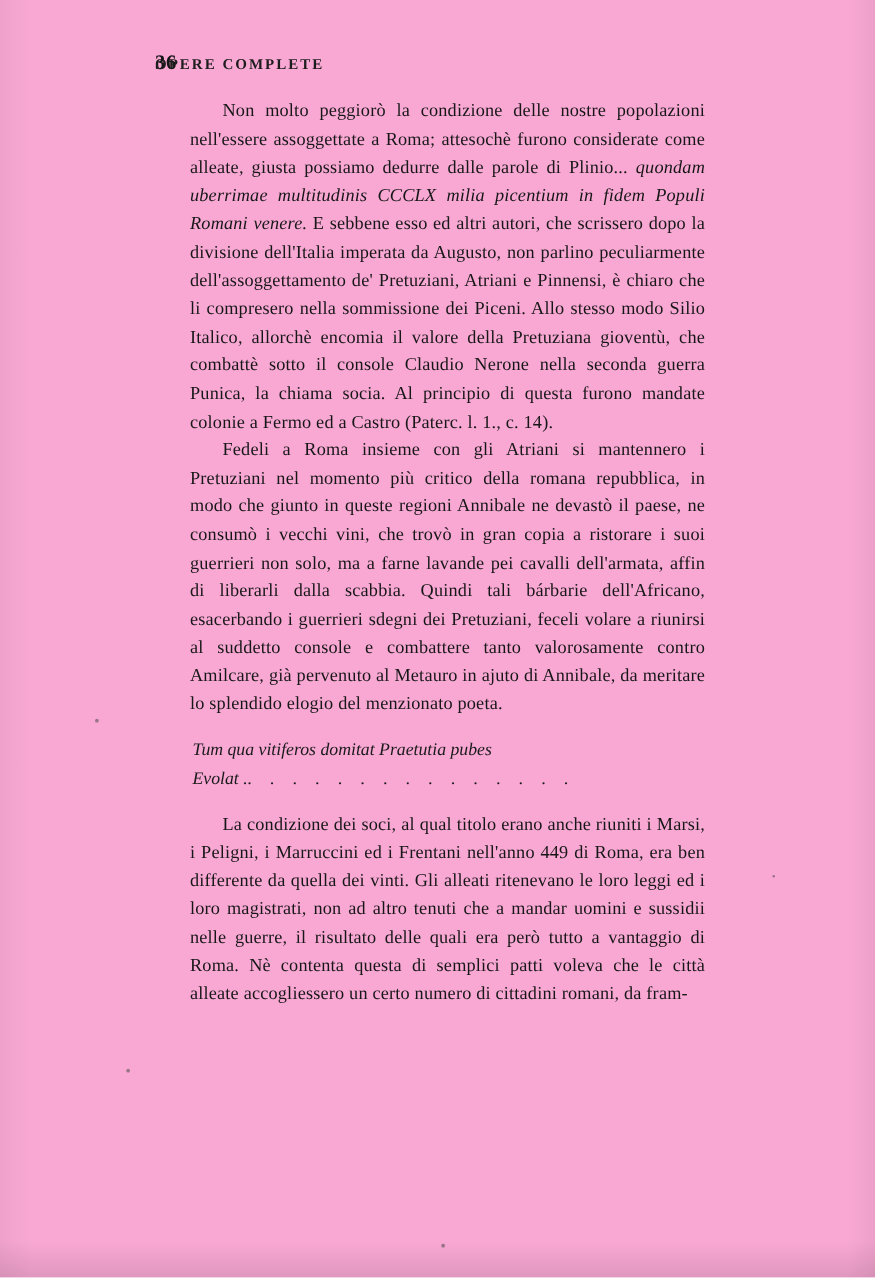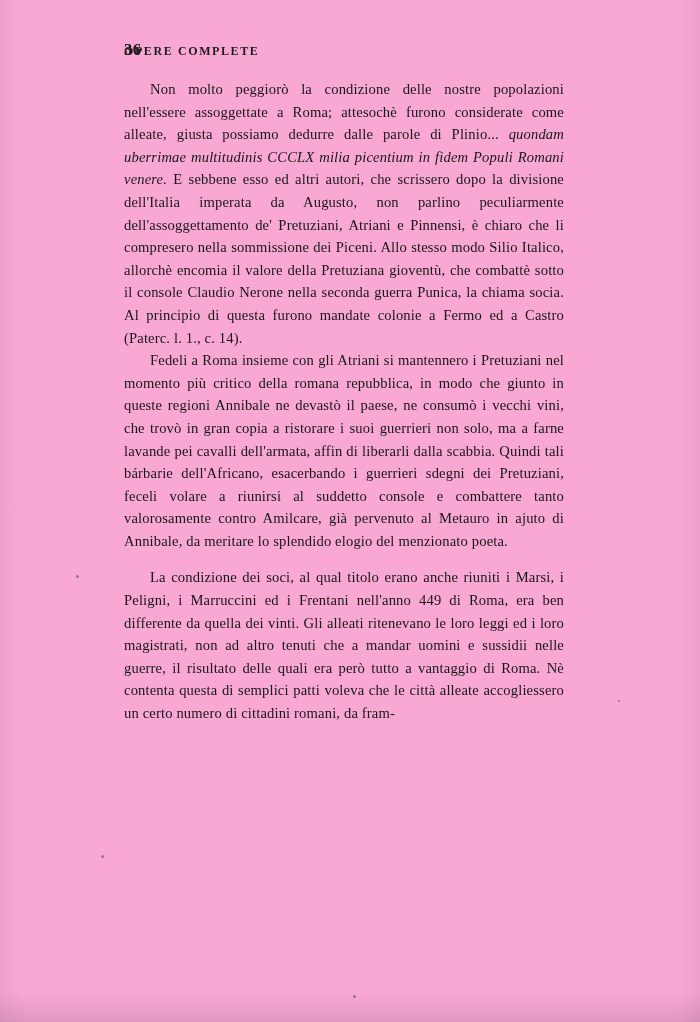--- a/index.html
+++ b/index.html
@@ -77,20 +77,21 @@
     margin: 0;
     font-size: 14.6px;
     line-height: 22.6px;
     text-align: justify;
     text-justify: inter-word;
     color: #171717;
     letter-spacing: 0.15px;
   }
   p.body.indent {
     text-indent: 26px;
+    margin-left: 28px;
   }
   .it {
     font-style: italic;
   }
   .verse {
     margin: 14px 0 14px 0;
     padding-left: 30px;
     font-style: italic;
     font-size: 14.2px;
     line-height: 22.8px;
@@ -129,18 +130,20 @@
     <div class="running-head">
       <div class="folio">36</div>
       <div class="head-title">OPERE COMPLETE</div>
     </div>
 
     <p class="body indent"><span>Non molto peggiorò la condizione delle nostre popolazioni nell'essere assoggettate a Roma; attesochè furono considerate come alleate, giusta possiamo dedurre dalle parole di Plinio... </span><span class="it">quondam uberrimae multitudinis CCCLX milia picentium in fidem Populi Romani venere.</span><span> E sebbene esso ed altri autori, che scrissero dopo la divisione dell'Italia imperata da Augusto, non parlino peculiarmente dell'assoggettamento de' Pretuziani, Atriani e Pinnensi, è chiaro che li compresero nella sommissione dei Piceni. Allo stesso modo Silio Italico, allorchè encomia il valore della Pretuziana gioventù, che combattè sotto il console Claudio Nerone nella seconda guerra Punica, la chiama socia. Al principio di questa furono mandate colonie a Fermo ed a Castro (Paterc. l. 1., c. 14).</span></p>
 
     <p class="body indent">Fedeli a Roma insieme con gli Atriani si mantennero i Pretuziani nel momento più critico della romana repubblica, in modo che giunto in queste regioni Annibale ne devastò il paese, ne consumò i vecchi vini, che trovò in gran copia a ristorare i suoi guerrieri non solo, ma a farne lavande pei cavalli dell'armata, affin di liberarli dalla scabbia. Quindi tali bárbarie dell'Africano, esacerbando i guerrieri sdegni dei Pretuziani, feceli volare a riunirsi al suddetto console e combattere tanto valorosamente contro Amilcare, già pervenuto al Metauro in ajuto di Annibale, da meritare lo splendido elogio del menzionato poeta.</p>
 
     <div class="verse">
+      <div>Tum qua vitiferos domitat Praetutia pubes</div>
+      <div><span>Evolat .</span><span class="dots">. . . . . . . . . . . . . . .</span></div>
     </div>
 
     <p class="body indent">La condizione dei soci, al qual titolo erano anche riuniti i Marsi, i Peligni, i Marruccini ed i Frentani nell'anno 449 di Roma, era ben differente da quella dei vinti. Gli alleati ritenevano le loro leggi ed i loro magistrati, non ad altro tenuti che a mandar uomini e sussidii nelle guerre, il risultato delle quali era però tutto a vantaggio di Roma. Nè contenta questa di semplici patti voleva che le città alleate accogliessero un certo numero di cittadini romani, da fram-</p>
 
   </div>
 </div>
 
 </body></html>

